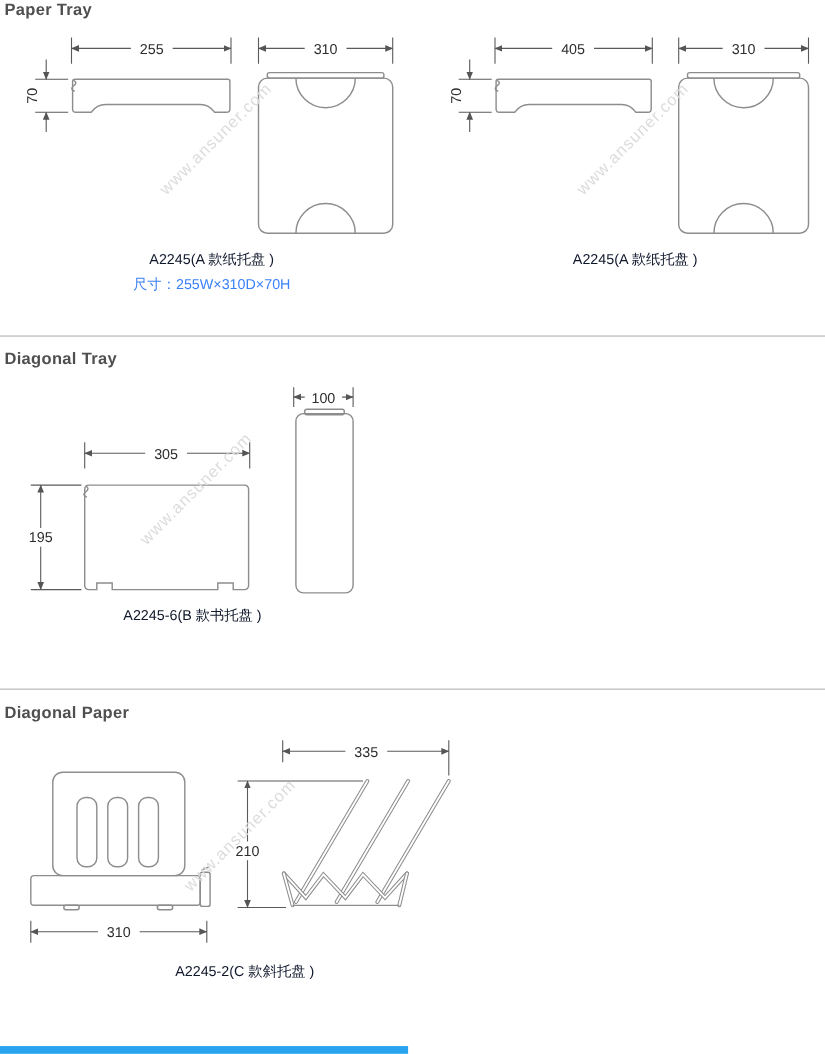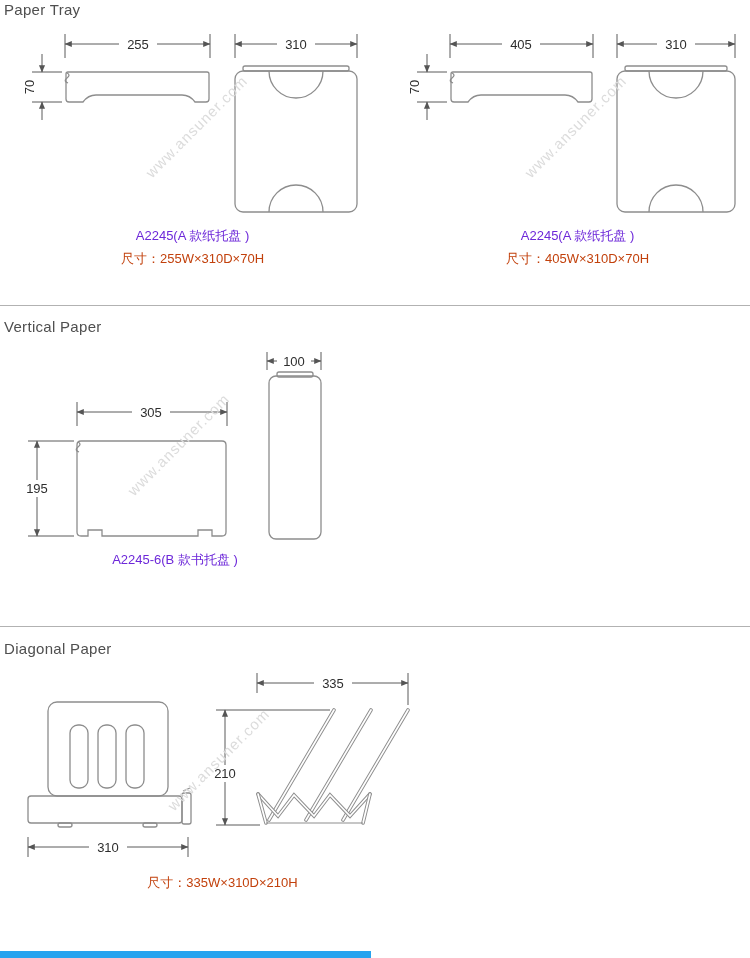--- a/index.html
+++ b/index.html
@@ -1,40 +1,40 @@
 <!DOCTYPE html>
 <html><head>
 <meta charset="utf-8">
 <style>
   html,body{margin:0;padding:0}
   body{
     width:750px;height:958px;background:#ffffff;position:relative;overflow:hidden;
     font-family:"Liberation Sans","DejaVu Sans",sans-serif;
   }
   .hd{
-    position:absolute;left:4px;margin:0;font-size:15px;font-weight:400;
+    position:absolute;left:4px;margin:0;font-size:15px;font-weight:700;
     color:#4f4f4f;letter-spacing:.3px;
   }
   .divider{position:absolute;left:0;width:750px;height:1px;background:#b2b2b2}
   .draw{position:absolute}
   .dim line{stroke:#5a5a5a;stroke-width:1;fill:none}
   .outline path,.outline rect,.outline line{fill:none;stroke:#8d8d8d;stroke-width:1.3}
   .squig{fill:none;stroke:#8d8d8d;stroke-width:1}
   .lbl{fill:#ffffff;stroke:none}
   svg text{font-size:13px;fill:#2e2e2e;font-family:"Liberation Sans","DejaVu Sans",sans-serif}
   .rod-o{stroke:#8d8d8d;stroke-width:3.6;fill:none;stroke-linecap:round}
   .rod-i{stroke:#ffffff;stroke-width:1.7;fill:none;stroke-linecap:round}
   .thin{stroke:#8d8d8d;stroke-width:1.2;fill:none}
   .wm{
     position:absolute;color:#dcdcdc;font-size:15px;letter-spacing:1px;white-space:nowrap;
     transform:rotate(-45deg);user-select:none;
   }
   .cap{position:absolute;text-align:center;font-size:13px;line-height:23px}
-  .cap .code{color:#6d28d9}
-  .cap .size{color:#c2410c}
+  .cap .code{color:#0f172a}
+  .cap .size{color:#3b82f6}
   .footerbar{position:absolute;left:0;top:951px;width:371px;height:7px;background:#27a3ef}
 </style>
 </head>
 <body>
 
 <svg width="0" height="0" style="position:absolute">
   <defs>
     <marker id="ar" viewBox="0 0 10 10" refX="8.5" refY="5" markerWidth="8" markerHeight="8" orient="auto-start-reverse">
       <polygon points="0,1.2 9,5 0,8.8" fill="#555"></polygon>
     </marker>
@@ -113,26 +113,25 @@
 
 <div class="wm" style="left:128px;top:118px">www.ansuner.com</div>
 <div class="wm" style="left:507px;top:118px">www.ansuner.com</div>
 
 <div class="cap" style="left:20px;top:224px;width:345px">
   <div class="code">A2245(A 款纸托盘 )</div>
   <div class="size">尺寸：255W×310D×70H</div>
 </div>
 <div class="cap" style="left:405px;top:224px;width:345px">
   <div class="code">A2245(A 款纸托盘 )</div>
-  <div class="size">尺寸：405W×310D×70H</div>
 </div>
 
 <div class="divider" style="top:305px"></div>
 
-<h2 class="hd" style="top:318px">Vertical Paper</h2>
+<h2 class="hd" style="top:318px">Diagonal Tray</h2>
 
 <svg class="draw" style="left:20px;top:348px" width="330" height="200" viewBox="0 0 330 200">
   <g class="dim">
     <line x1="247" y1="4" x2="247" y2="22"></line>
     <line x1="301" y1="4" x2="301" y2="22"></line>
     <line x1="247" y1="13" x2="301" y2="13" marker-start="url(#ar)" marker-end="url(#ar)"></line>
     <rect class="lbl" x="257" y="5" width="34" height="16"></rect>
     <text x="274" y="18" text-anchor="middle">100</text>
   </g>
   <g class="outline">
@@ -217,16 +216,16 @@
     <line x1="196" y1="160" x2="240" y2="160"></line>
     <line x1="205" y1="45" x2="205" y2="160" marker-start="url(#ar)" marker-end="url(#ar)"></line>
     <rect class="lbl" x="189" y="100" width="32" height="17"></rect>
     <text x="205" y="113" text-anchor="middle">210</text>
   </g>
 </svg>
 
 <div class="wm" style="left:150px;top:751px">www.ansuner.com</div>
 
 <div class="cap" style="left:20px;top:871px;width:405px">
-  <div class="size">尺寸：335W×310D×210H</div>
+  <div class="code">A2245-2(C 款斜托盘 )</div>
 </div>
 
 <div class="footerbar"></div>
 
 </body></html>

